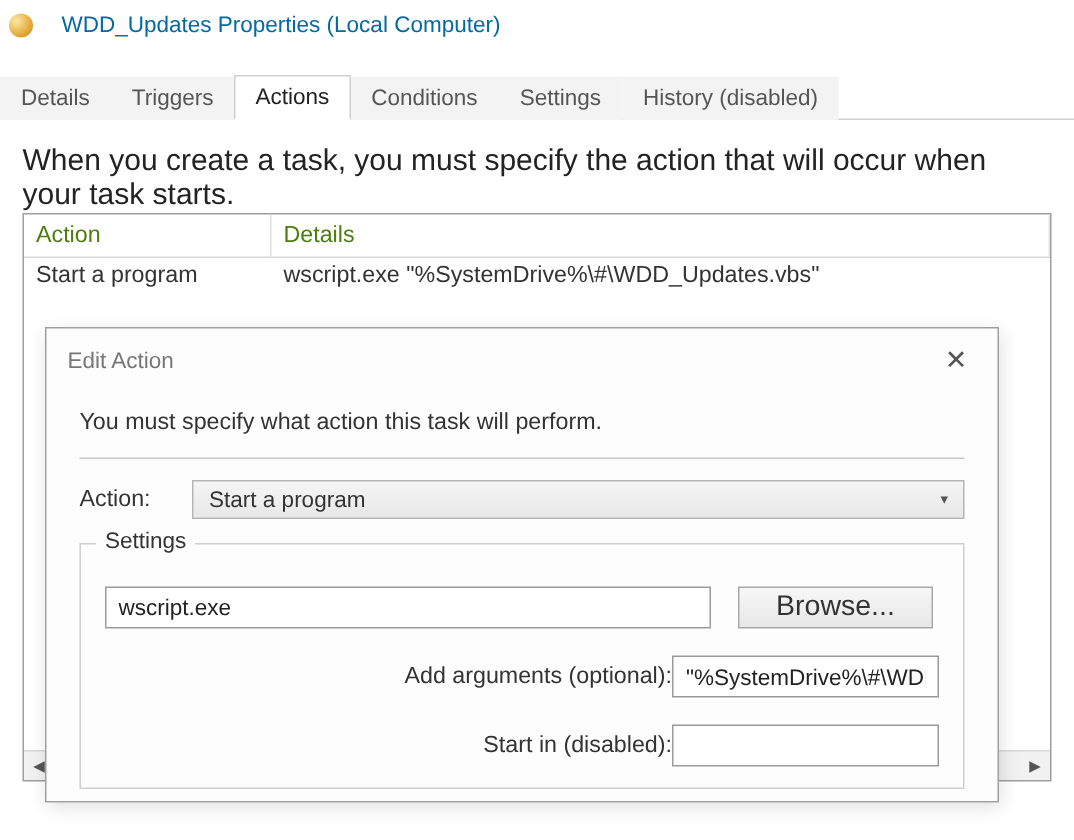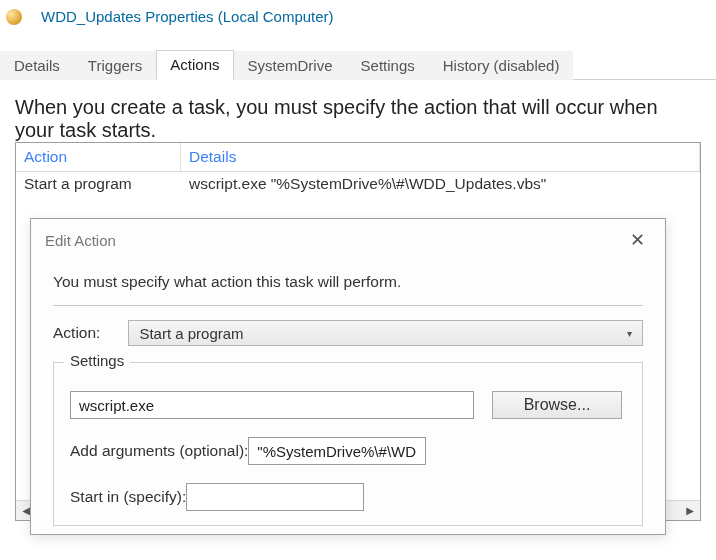--- a/index.html
+++ b/index.html
@@ -59,21 +59,21 @@
     color: #232323;
   }
   .list-frame {
     border: 1px solid #9e9e9e;
     position: relative;
   }
   .list-header {
     display: flex;
     border-bottom: 1px solid #d8d8d8;
     font-size: 15.5px;
-    color: #3b82f6;
+    color: #4d7c0f;
   }
   .list-header .col {
     padding: 5px 8px;
     border-right: 1px solid #e2e2e2;
   }
   .col-action { width: 165px; }
   .col-details { flex: 1; }
   .list-row {
     display: flex;
     font-size: 15.5px;
@@ -185,45 +185,45 @@
     color: #222;
     background: #fff;
   }
   .script-input { width: 404px; }
   .browse-btn {
     width: 130px;
     height: 28px;
     border: 1px solid #a7a7a7;
     background: linear-gradient(#f7f7f7,#e7e7e7);
     font-family: inherit;
-    font-size: 16px;
+    font-size: 19px;
     color: #333;
     cursor: pointer;
   }
   .row-pair {
     display: flex;
-    justify-content: flex-start;
+    justify-content: flex-end;
     align-items: center;
     margin-top: 18px;
   }
   .small-input { width: 178px; }
 </style>
 </head>
 <body>
 
 <div class="title-bar">
   <span class="title-icon"></span>
   <span>WDD_Updates Properties (Local Computer)</span>
 </div>
 
 <div class="tabs">
   <div class="tab">Details</div>
   <div class="tab">Triggers</div>
   <div class="tab active">Actions</div>
-  <div class="tab">SystemDrive</div>
+  <div class="tab">Conditions</div>
   <div class="tab">Settings</div>
   <div class="tab">History (disabled)</div>
 </div>
 
 <div class="tab-body">
   <div class="intro">When you create a task, you must specify the action that will occur when your task starts.</div>
 
   <div class="list-frame">
     <div class="list-header">
       <div class="col col-action">Action</div>
@@ -266,18 +266,18 @@
         <input type="text" class="script-input" value="wscript.exe" style="">
         <button class="browse-btn">Browse...</button>
       </div>
 
       <div class="row-pair">
         <span class="form-label">Add arguments (optional):</span>
         <input type="text" class="small-input" value="&quot;%SystemDrive%\#\WDD" style="">
       </div>
 
       <div class="row-pair">
-        <span class="form-label">Start in (specify):</span>
+        <span class="form-label">Start in (disabled):</span>
         <input type="text" class="small-input" value="" style="">
       </div>
     </div>
   </div>
 </div>
 
 </body></html>

